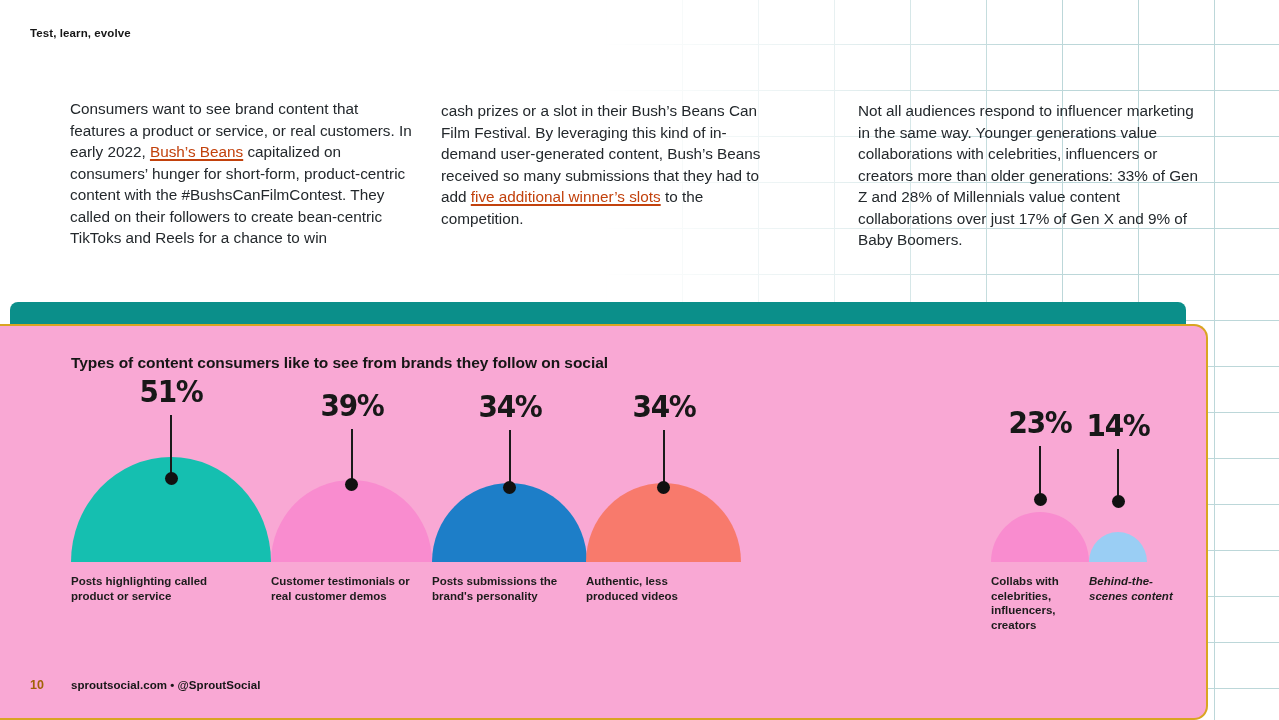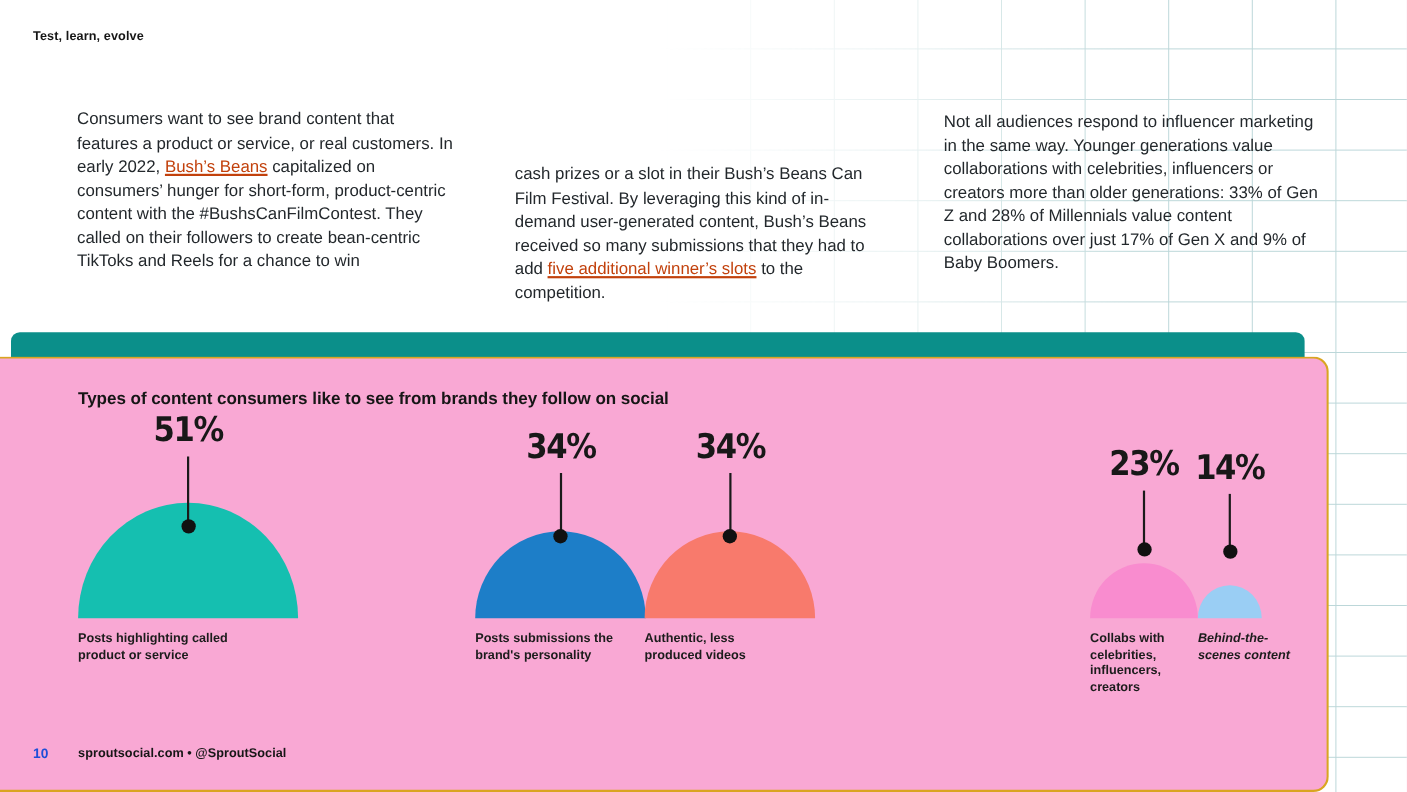--- a/index.html
+++ b/index.html
@@ -33,21 +33,21 @@
     color:#161616; z-index:3;
   }
 
   
   #copy{
     position:absolute; left:0; top:0; width:1279px; height:300px; z-index:3;
   }
   .col{ position:absolute; font-size:15.3px; line-height:21.5px; color:#23282c; }
   .col p{ margin:0; }
   #col1{ left:70px; top:98px;  width:345px; }
-  #col2{ left:468px; top:100px; width:340px;margin-top:48px; }
+  #col2{ left:441px; top:100px; width:340px; }
   #col3{ left:858px; top:100px; width:348px; }
   a.inline-link{
     color:#c2410c; font-weight:normal; text-decoration:underline;
     text-underline-offset:2px; text-decoration-thickness:2px;
   }
 
   
   #teal-tab{
     position:absolute; left:10px; top:302px; width:1176px; height:26px;
     background:#0b8f8a;
@@ -105,21 +105,21 @@
     position:absolute; top:100%; margin-top:12px; left:0;
     font-size:11.5px; line-height:14.6px; font-weight:bold; color:#1c1c1c;
   }
 
   
   #footer{
     position:absolute; left:0; top:678px; width:1208px; height:22px; z-index:4;
   }
   #page-number{
     position:absolute; left:30px; top:0;
-    font-size:12.5px; font-weight:bold; color:#1d4ed8;
+    font-size:12.5px; font-weight:bold; color:#a16207;
   }
   #footer-credit{
     position:absolute; left:71px; top:1px;
     font-size:11.5px; font-weight:bold; color:#161616; letter-spacing:.05px;
   }
 </style>
 </head>
 <body>
 
 <div id="grid-overlay"></div>
@@ -142,20 +142,27 @@
 
 <div id="stat-card">
   <div id="card-title">Types of content consumers like to see from brands they follow on social</div>
   <div id="chart">
       <div class="bar-col" style="left: 71px; width: 200px; bottom: 160px; height: 105px;">
         <div class="dome" style="width: 200px; height: 105px; background: rgb(21, 191, 176);"></div>
         <div class="stem" style="top: -42px; height: 63px;"></div>
         <div class="dot" style="top: 14.5px;"></div>
         <div class="pct" style="top: -84px;"><span class="pct-inner">51%</span></div>
         <div class="cat-label" style="width: 150px;">Posts highlighting called product or service</div>
+      </div>
+      <div class="bar-col" style="left: 271px; width: 161px; bottom: 160px; height: 82px;">
+        <div class="dome" style="width: 161px; height: 82px; background: rgb(249, 140, 207);"></div>
+        <div class="stem" style="top: -51px; height: 55px;"></div>
+        <div class="dot" style="top: -2.5px;"></div>
+        <div class="pct" style="top: -93px;"><span class="pct-inner">39%</span></div>
+        <div class="cat-label" style="width: 150px;">Customer testimonials or real customer demos</div>
       </div>
       <div class="bar-col" style="left: 432px; width: 155px; bottom: 160px; height: 79px;">
         <div class="dome" style="width: 155px; height: 79px; background: rgb(29, 126, 200);"></div>
         <div class="stem" style="top: -53px; height: 57px;"></div>
         <div class="dot" style="top: -2.5px;"></div>
         <div class="pct" style="top: -95px;"><span class="pct-inner">34%</span></div>
         <div class="cat-label" style="width: 140px;">Posts submissions the brand's personality</div>
       </div>
       <div class="bar-col" style="left: 586px; width: 155px; bottom: 160px; height: 79px;">
         <div class="dome" style="width: 155px; height: 79px; background: rgb(248, 122, 108);"></div>

